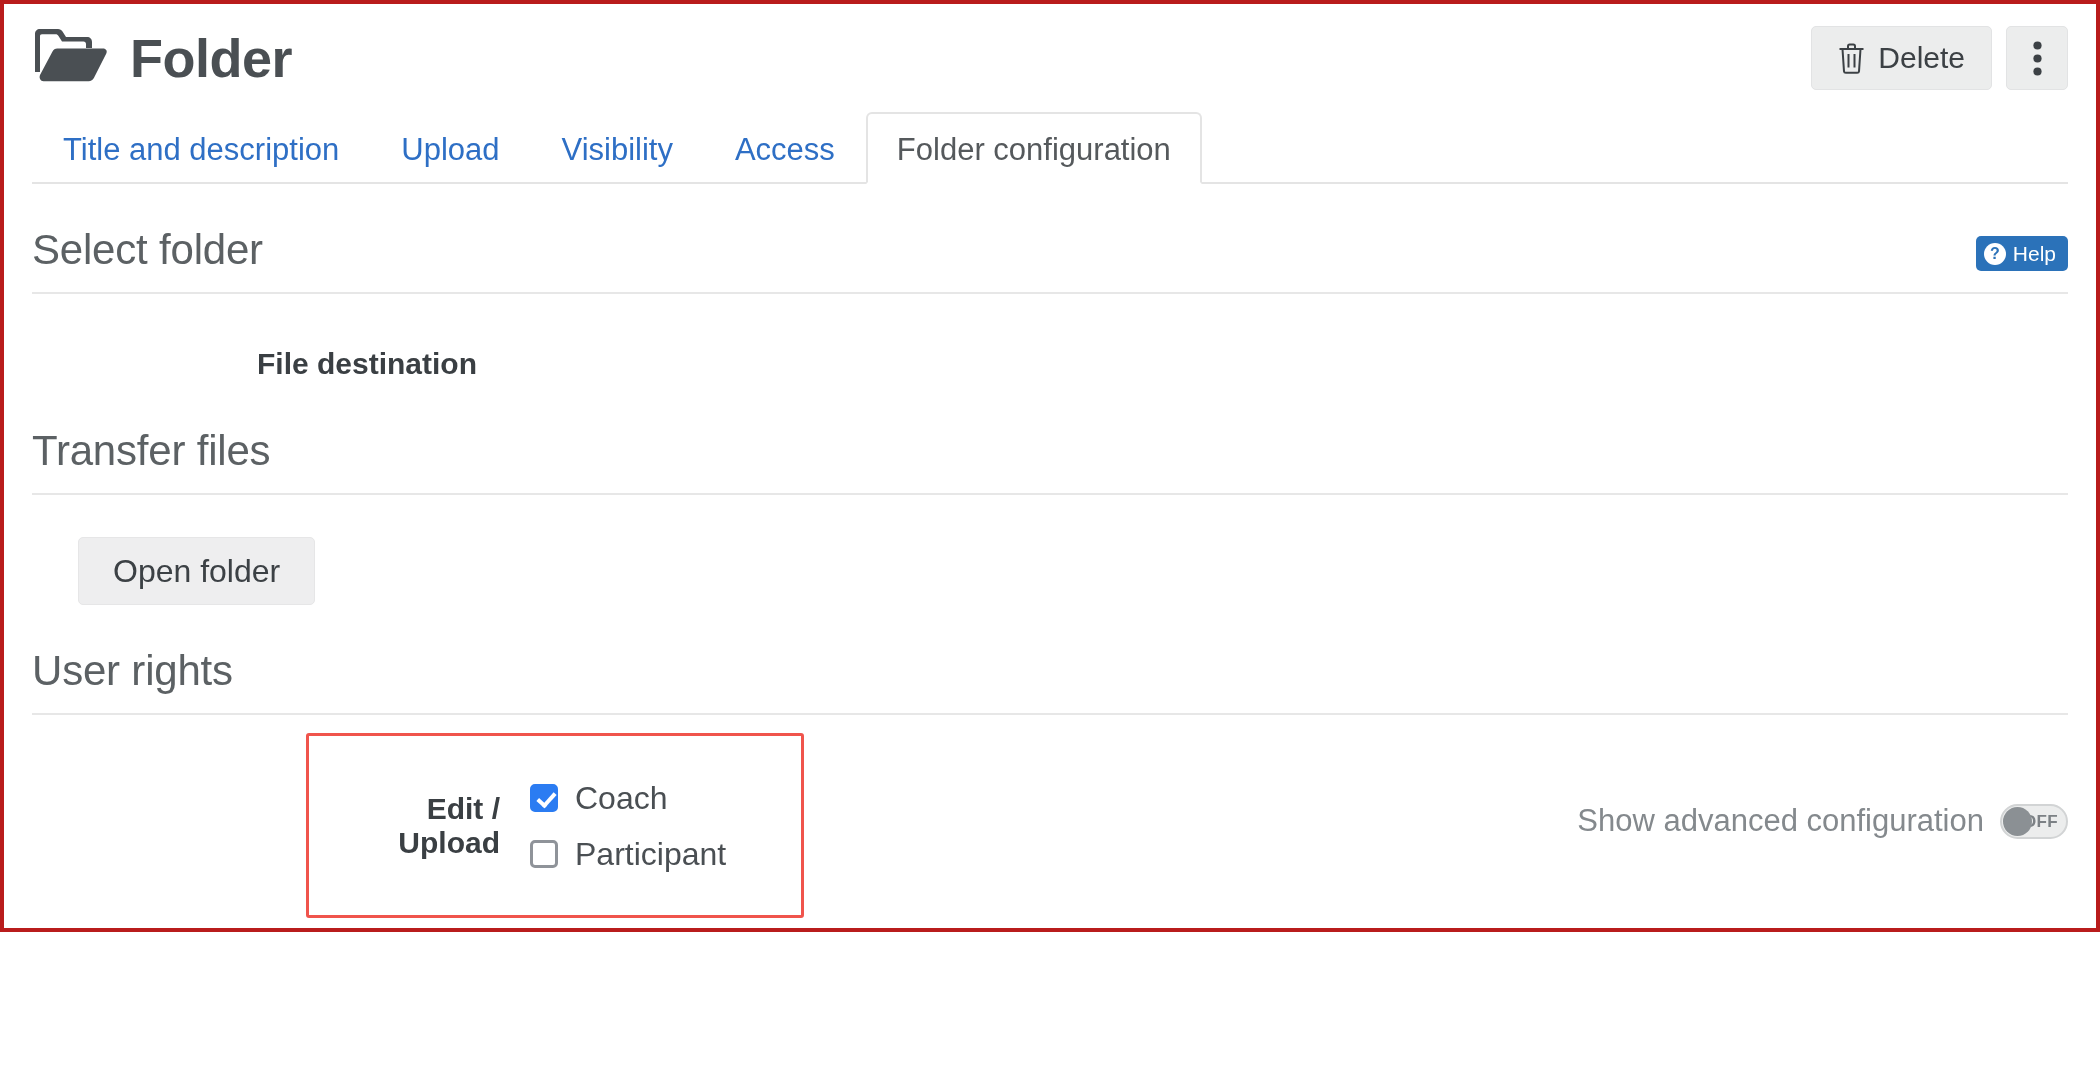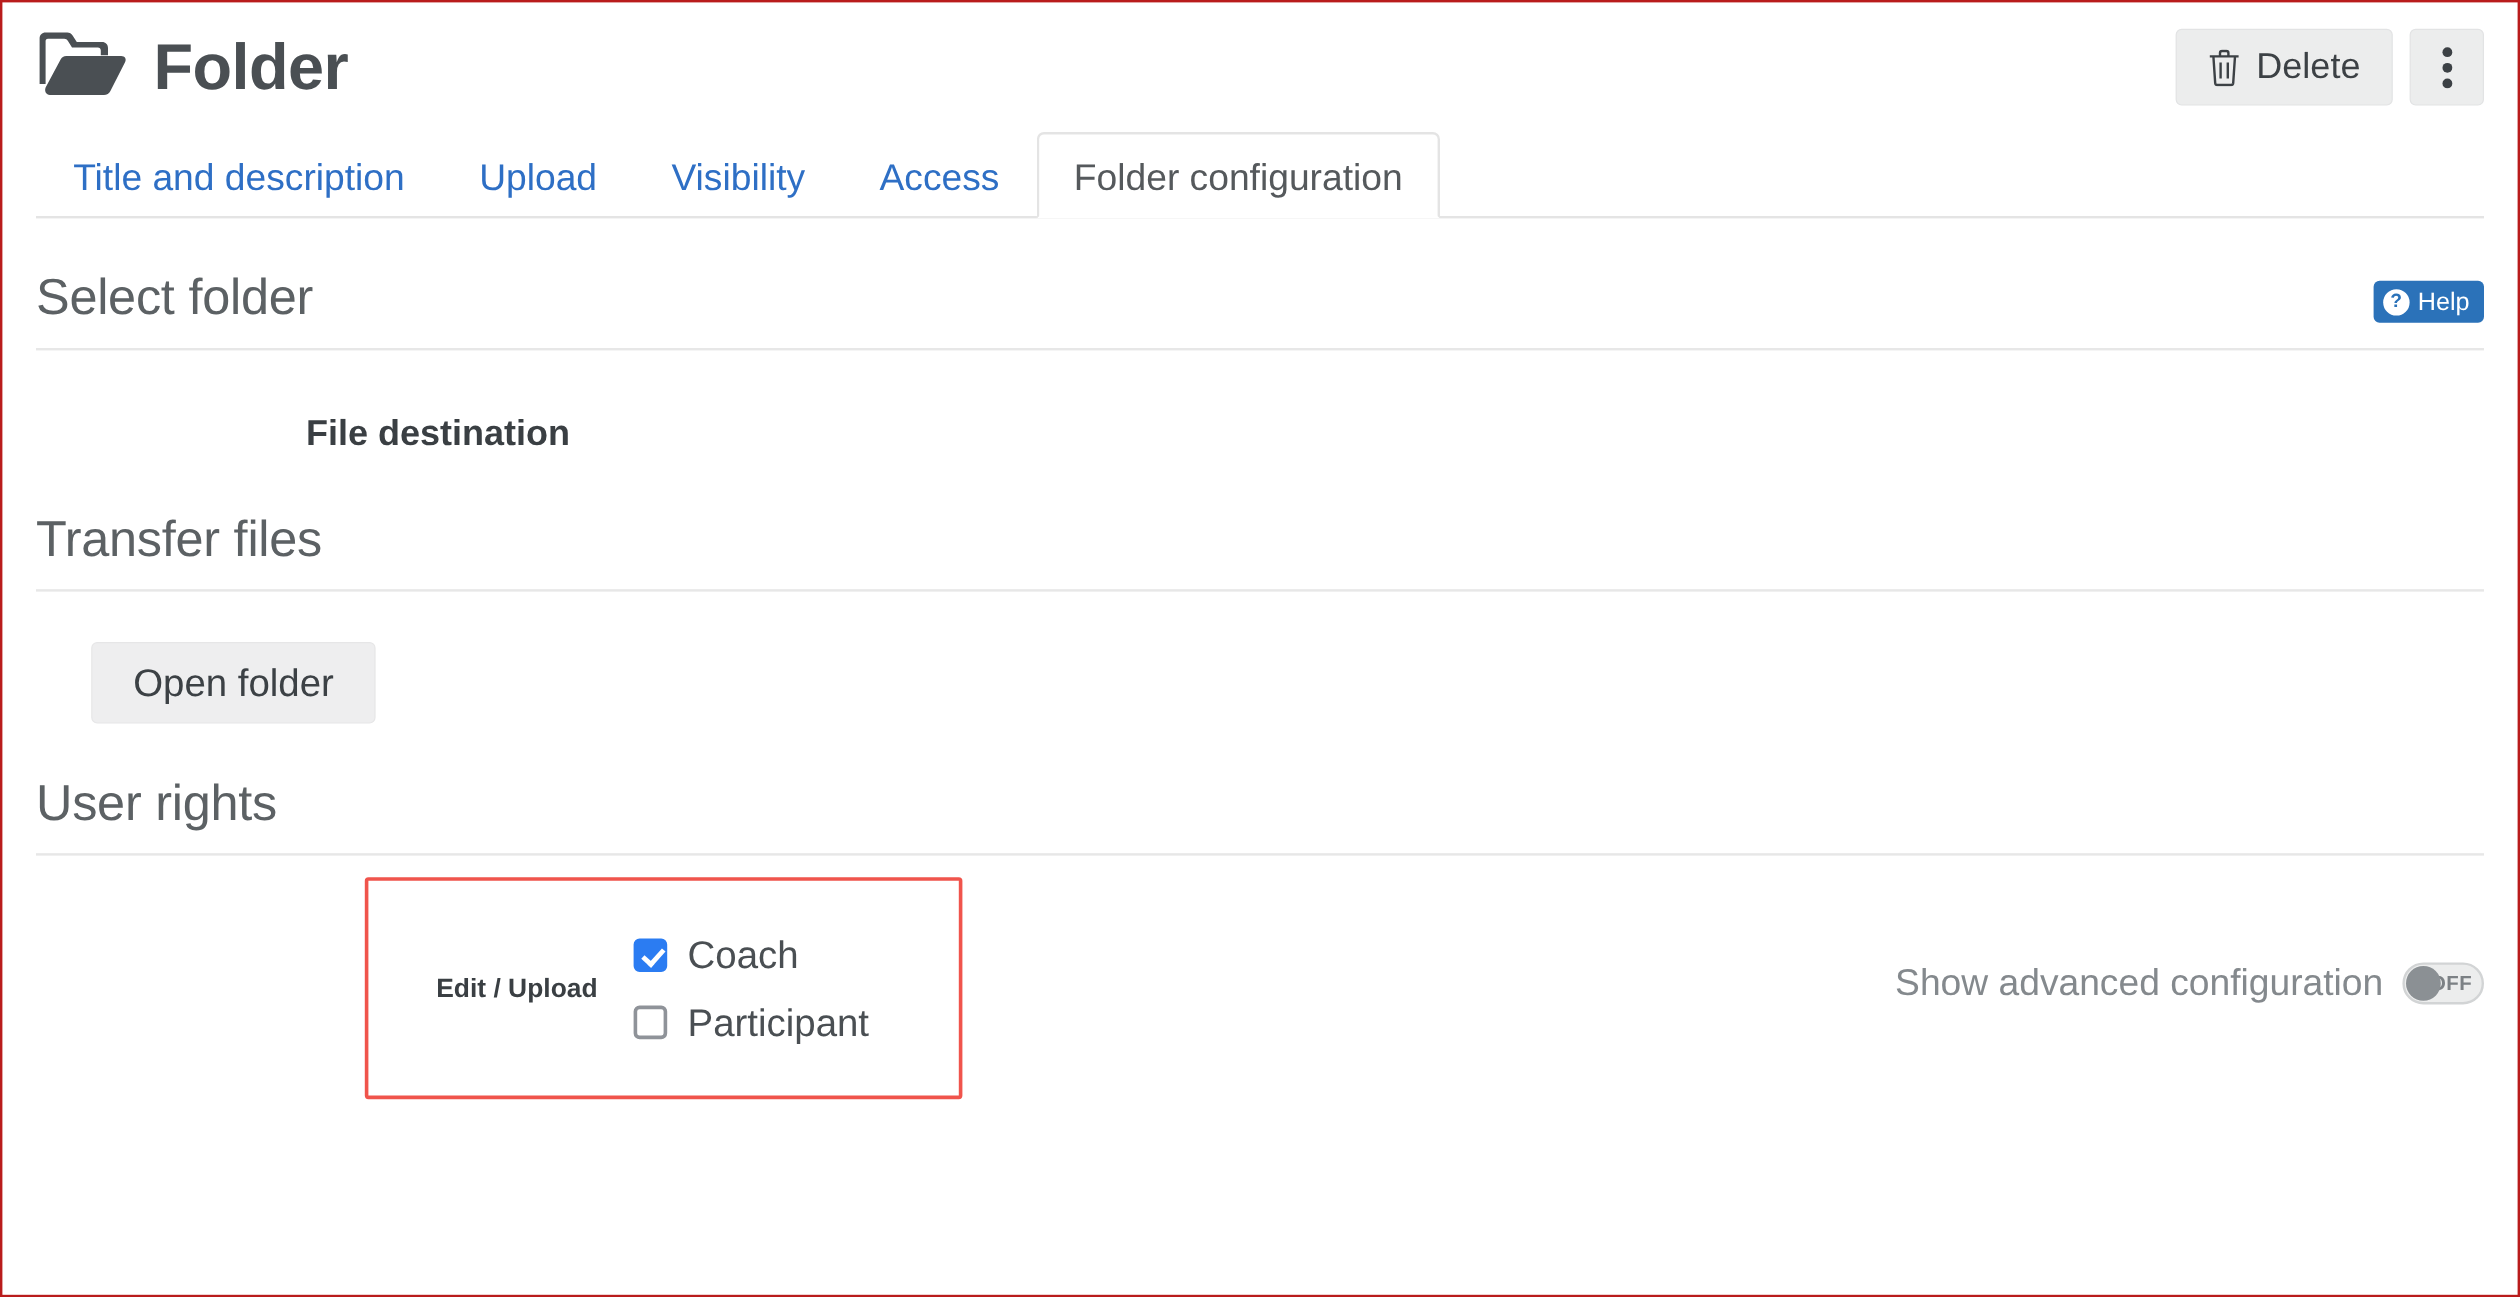--- a/index.html
+++ b/index.html
@@ -12,23 +12,23 @@
 
   body {
     font-family: "Liberation Sans", sans-serif;
     color: #353a3e;
     -webkit-font-smoothing: antialiased;
   }
 
   .page {
     position: relative;
     width: 2100px;
-    height: 1081px;
+    height: 932px;
     background: #ffffff;
-    border: 2px solid #b91c1c;
+    border: 4px solid #b91c1c;
     overflow: hidden;
   }
 
   
   .header {
     position: relative;
     height: 108px;
     padding: 0 28px 0 28px;
     display: flex;
     align-items: center;
@@ -288,21 +288,21 @@
     display: flex;
     align-items: center;
     padding-left: 24px;
   }
 
   .rights-label {
     width: 200px;
     flex: 0 0 200px;
     text-align: right;
     padding-right: 30px;
-    font-size: 22px;
+    font-size: 30px;
     font-weight: bold;
     color: #3a3f43;
   }
 
   .advanced-toggle {
     position: absolute;
     right: 0;
     top: 88px;
     display: flex;
     align-items: center;

